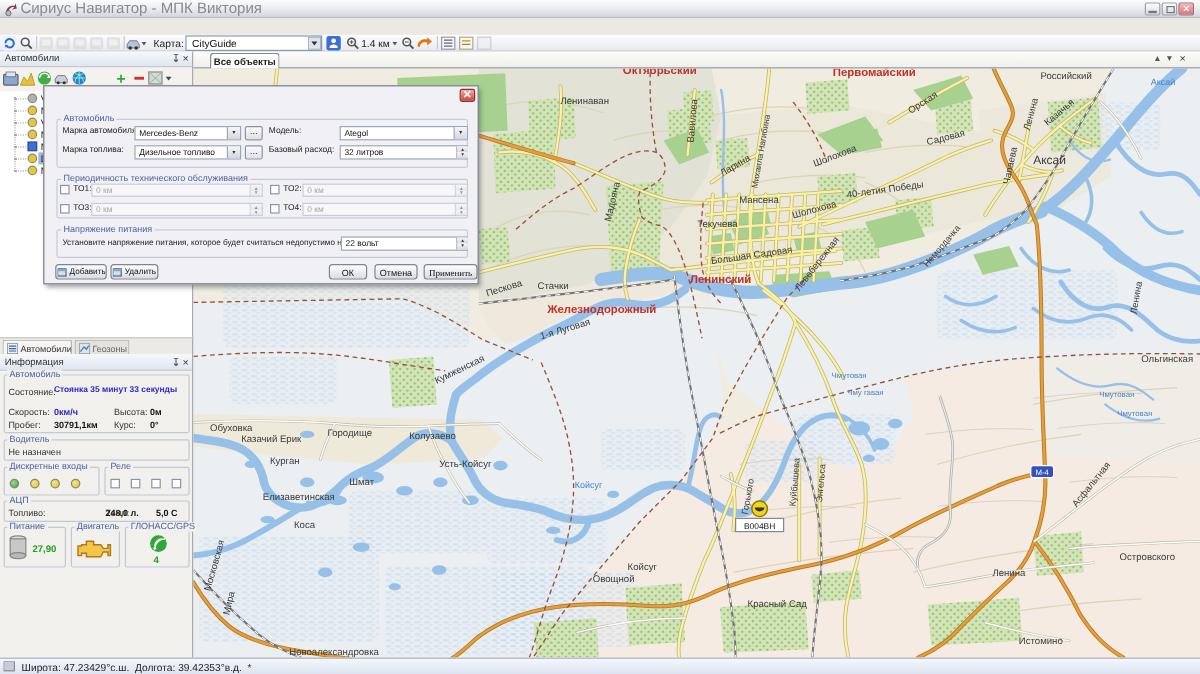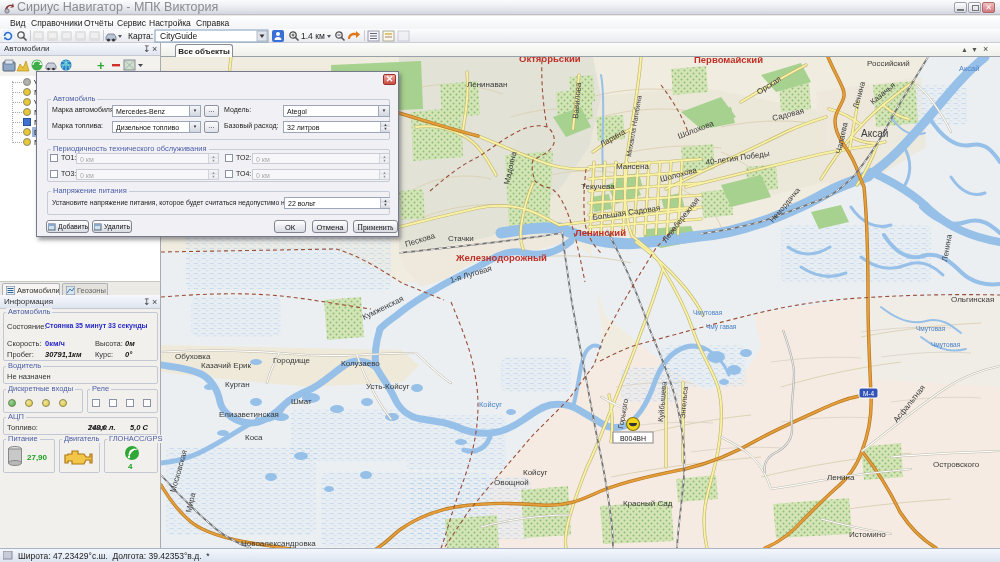--- a/index.html
+++ b/index.html
@@ -19,21 +19,21 @@
 .phead { background:linear-gradient(#f6f8fc,#dfe5f0); border-bottom:1px solid #c6c8d0; font-size:8px; color:#333; }
 #ltree { position:absolute; left:0; top:33px; width:160px; height:206px; background:#ffffff; }
 .trow { position:absolute; left:34px; font-size:8px; color:#222; }
 #ltabs { left:0; top:281px; width:161px; height:14px; background:#eceae4; border-right:1px solid #a8aab2; border-top:1px solid #c8c8c2; }
 .ltab { position:absolute; top:1px; height:13px; font-size:7.5px; white-space:nowrap; overflow:hidden; color:#333; border:1px solid #b0b2ba; border-bottom:none; border-radius:2px 2px 0 0; padding:2px 3px 0 14px; background:#e4e2dc; }
 .ltab.act { background:#f6f5f2; font-weight:normal; }
 #infopanel { left:0; top:295px; width:161px; height:253px; background:#f1f0ed; border-right:1px solid #a8aab2; }
 .grp { position:absolute; border:1px solid #c2c8d4; border-radius:2px; }
 .grplabel { position:absolute; font-size:7.5px; color:#4b5ea6; background:#f1f0ed; padding:0 2px; line-height:8px; white-space:nowrap; }
 .ilab { position:absolute; font-size:7.5px; color:#333; white-space:nowrap; }
-.ival { position:absolute; font-size:7.5px; font-weight:bold; color:#111; white-space:nowrap;font-style:italic; }
+.ival { position:absolute; font-size:7.5px; font-weight:bold; color:#111; white-space:nowrap; }
 .ivalb { position:absolute; font-size:7.5px; font-weight:bold; color:#2929c8; white-space:nowrap; }
 #tabstrip { left:161px; top:43px; width:839px; height:14px; background:linear-gradient(#fcfcfa,#efefeb); border-bottom:1px solid #9aa0a8; }
 #tabobj { position:absolute; left:14px; top:1px; width:58px; height:13px; background:#fdfdfb; border:1px solid #888c94; border-bottom:none; border-radius:3px 3px 0 0; font-size:8px; font-weight:bold; color:#222; text-align:center; padding-top:2px; }
 #statusbar { left:0; top:548px; width:1000px; height:14px; background:linear-gradient(#f3f7fd,#dce4f0); border-top:1px solid #aab4c4; font-size:8.5px; color:#222; padding:2px 0 0 18px; }
 #dialog { left:36px; top:71px; width:363px; height:166px; background:#f1f1f5; border:1px solid #75798a; box-shadow:2px 3px 4px rgba(60,60,70,0.5); }
 #dlgtitle { position:absolute; left:0; top:0; width:361px; height:14px; background:linear-gradient(#fefefe,#cdced9); border-bottom:1px solid #abadba; }
 #dlgtitle span { position:absolute; left:8px; top:1px; font-size:10.5px; font-weight:bold; color:#1a1a1a; }
 #dlgclose { position:absolute; left:346px; top:2px; width:13px; height:11px; background:linear-gradient(#f0a8a2,#cb4a40); border:1px solid #98322c; border-radius:2px; color:#fff; font-size:9px; font-weight:bold; text-align:center; line-height:9px; }
 .dgrp { position:absolute; border:1px solid #c6cbd8; border-radius:2px; }
 .dgl { position:absolute; font-size:7.5px; color:#4b5ea6; background:#f1f1f5; padding:0 2px; line-height:8px; white-space:nowrap; }
@@ -398,28 +398,20 @@
       <circle cx="4" cy="9" r="2.2" fill="#b8b8c8" stroke="#555" stroke-width="0.6"></circle>
     </svg>
 <div class="abs" id="titletext">Сириус Навигатор - МПК Виктория</div>
 <div class="abs winbtn" style="left:954px;">
       <div style="margin:6px 2px 0 2px;height:2px;background:#777;"></div>
     </div>
 <div class="abs winbtn" style="left:968px;">
       <div style="margin:2px 2px 0 3px;height:6px;width:7px;border:1px solid #777;"></div>
     </div>
 <div class="abs winbtn" id="btnclose" style="left:982px;color:#fff;font-size:8px;text-align:center;line-height:10px;">✕</div>
-<div class="abs" id="menubar">
-<span class="menuitem" style="left:10px;">Вид</span>
-<span class="menuitem" style="left:31px;">Справочники</span>
-<span class="menuitem" style="left:84px;">Отчёты</span>
-<span class="menuitem" style="left:117px;">Сервис</span>
-<span class="menuitem" style="left:149px;">Настройка</span>
-<span class="menuitem" style="left:196px;">Справка</span>
-</div>
 <div class="abs" id="toolbar">
       <svg width="1000" height="14" style="position:absolute;left:0;top:0">
         <g transform="translate(2,1)">
           <rect width="12" height="12" rx="2" fill="#eef3fa"></rect>
           <path d="M2.5,6 a3.5,3.5 0 1 1 1,2.5" fill="none" stroke="#2d6fd0" stroke-width="1.6"></path>
           <path d="M2,9.5 L2.5,6.8 L5.2,8.2 Z" fill="#2d6fd0"></path>
         </g>
         <g transform="translate(16,1)">
           <circle cx="5" cy="5" r="3.2" fill="none" stroke="#555" stroke-width="1.3"></circle>
           <line x1="7.5" y1="7.5" x2="10.5" y2="10.5" stroke="#555" stroke-width="1.6"></line>

